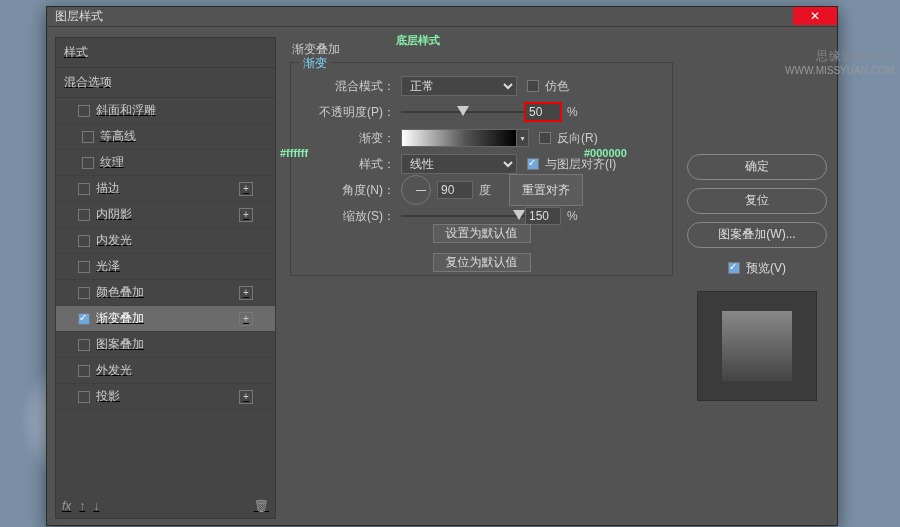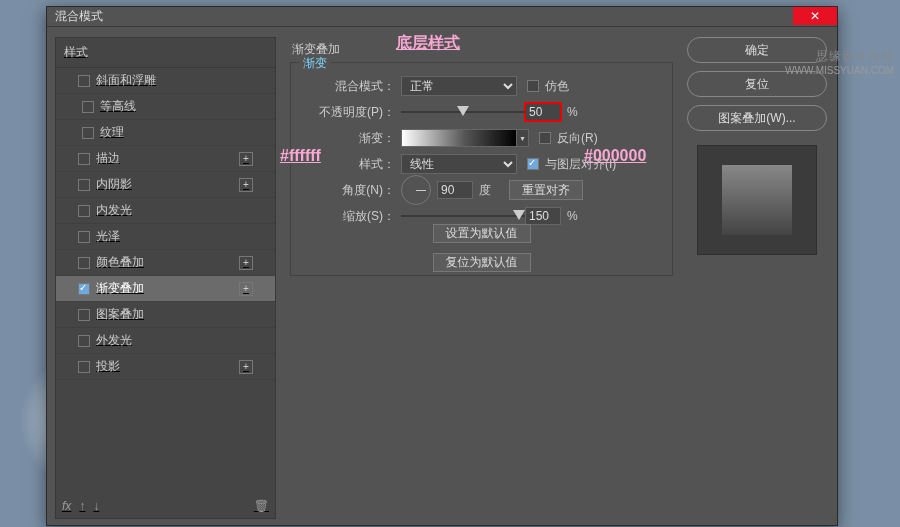--- a/index.html
+++ b/index.html
@@ -37,48 +37,49 @@
 .slider .track{position:absolute;left:0;right:0;top:6px;height:2px;background:#3a3a3a;}
 .slider .thumb{position:absolute;top:1px;width:0;height:0;border-left:6px solid transparent;border-right:6px solid transparent;border-top:10px solid #ccc;transform:translateX(-6px);}
 .gradbar{width:116px;height:18px;background:linear-gradient(90deg,#fff,#555 55%,#000);border:1px solid #666;}
 .gradwrap{display:flex;align-items:center;}
 .gradwrap .dd{width:12px;height:18px;background:#454545;border:1px solid #666;border-left:none;display:flex;align-items:center;justify-content:center;color:#ccc;font-size:8px;}
 input[type=checkbox]{appearance:none;width:12px;height:12px;background:#454545;border:1px solid #777;position:relative;vertical-align:middle;}
 input[type=checkbox]:checked{background:#6fa8dc;}
 input[type=checkbox]:checked:after{content:"✓";position:absolute;left:0;top:-2px;color:#fff;font-size:10px;}
 .angledial{width:30px;height:30px;border:1px solid #777;border-radius:50%;position:relative;margin-right:6px;}
 .angledial:after{content:"";position:absolute;left:50%;top:50%;width:10px;height:1px;background:#ccc;transform-origin:left;transform:rotate(0deg);}
-.btn{background:#5c5c5c;border:1px solid #777;color:#ddd;height:20px;padding:0 12px;cursor:pointer;}
-.rightpanel{width:150px;padding:10px 10px 8px 0;display:flex;flex-direction:column;align-items:stretch;gap:8px;}
+.btn{background:#5c5c5c;border:1px solid #777;color:#ddd;height:32px;padding:0 12px;cursor:pointer;}
+.rightpanel{width:150px;padding:10px 10px 8px 0;display:flex;flex-direction:column;align-items:stretch;gap:8px;justify-content:center;}
 .rbtn{height:26px;border:1px solid #888;border-radius:13px;background:#535353;color:#ddd;display:flex;align-items:center;justify-content:center;cursor:pointer;}
 .prevrow{display:flex;align-items:center;gap:6px;color:#ddd;margin-top:4px;justify-content:center;}
 .previewbox{margin-top:6px;width:120px;height:110px;background:#3b3b3b;border:1px solid #2e2e2e;align-self:center;display:flex;align-items:center;justify-content:center;}
 .previewgrad{width:70px;height:70px;background:linear-gradient(180deg,#888,#444);}
-.anno{position:absolute;color:#f9a8d4;font-weight:bold;font-size:16px;pointer-events:none;z-index:50;text-decoration:underline;}
+.anno{position:absolute;color:#86efac;font-weight:bold;font-size:11px;pointer-events:none;z-index:50;}
 </style>
 </head>
 <body>
 <div class="bg-blur"></div>
 
 <div class="watermark">
   <div class="t1">思缘设计论坛</div>
   <div class="t2">WWW.MISSYUAN.COM</div>
 </div>
 
 <div class="dialog">
   <div class="titlebar">
-    <span>混合模式</span>
+    <span>图层样式</span>
     <div class="closebtn">
         <span>✕</span>
       </div>
   </div>
   <div class="dlgbody">
     <div class="leftpanel">
       <div class="leftinner">
         <div class="lpheader">样式</div>
+        <div class="lpheader">混合选项</div>
         <div id="style-items">
             <div class="lprow">
               <input type="checkbox" style="">
               <span>斜面和浮雕</span>
             </div>
             <div class="lprow indent">
               <input type="checkbox" style="">
               <span>等高线</span>
             </div>
             <div class="lprow indent">
@@ -202,18 +203,22 @@
             <button class="btn">复位为默认值</button>
           </div>
         </div>
       </div>
     </div>
 
     <div class="rightpanel">
       <div class="rbtn">确定</div>
       <div class="rbtn">复位</div>
       <div class="rbtn">图案叠加(W)...</div>
+      <div class="prevrow">
+        <input type="checkbox" checked="" style="">
+        <span>预览(V)</span>
+      </div>
       <div class="previewbox">
         <div class="previewgrad"></div>
       </div>
     </div>
   </div>
 </div>
 
 </body></html>

